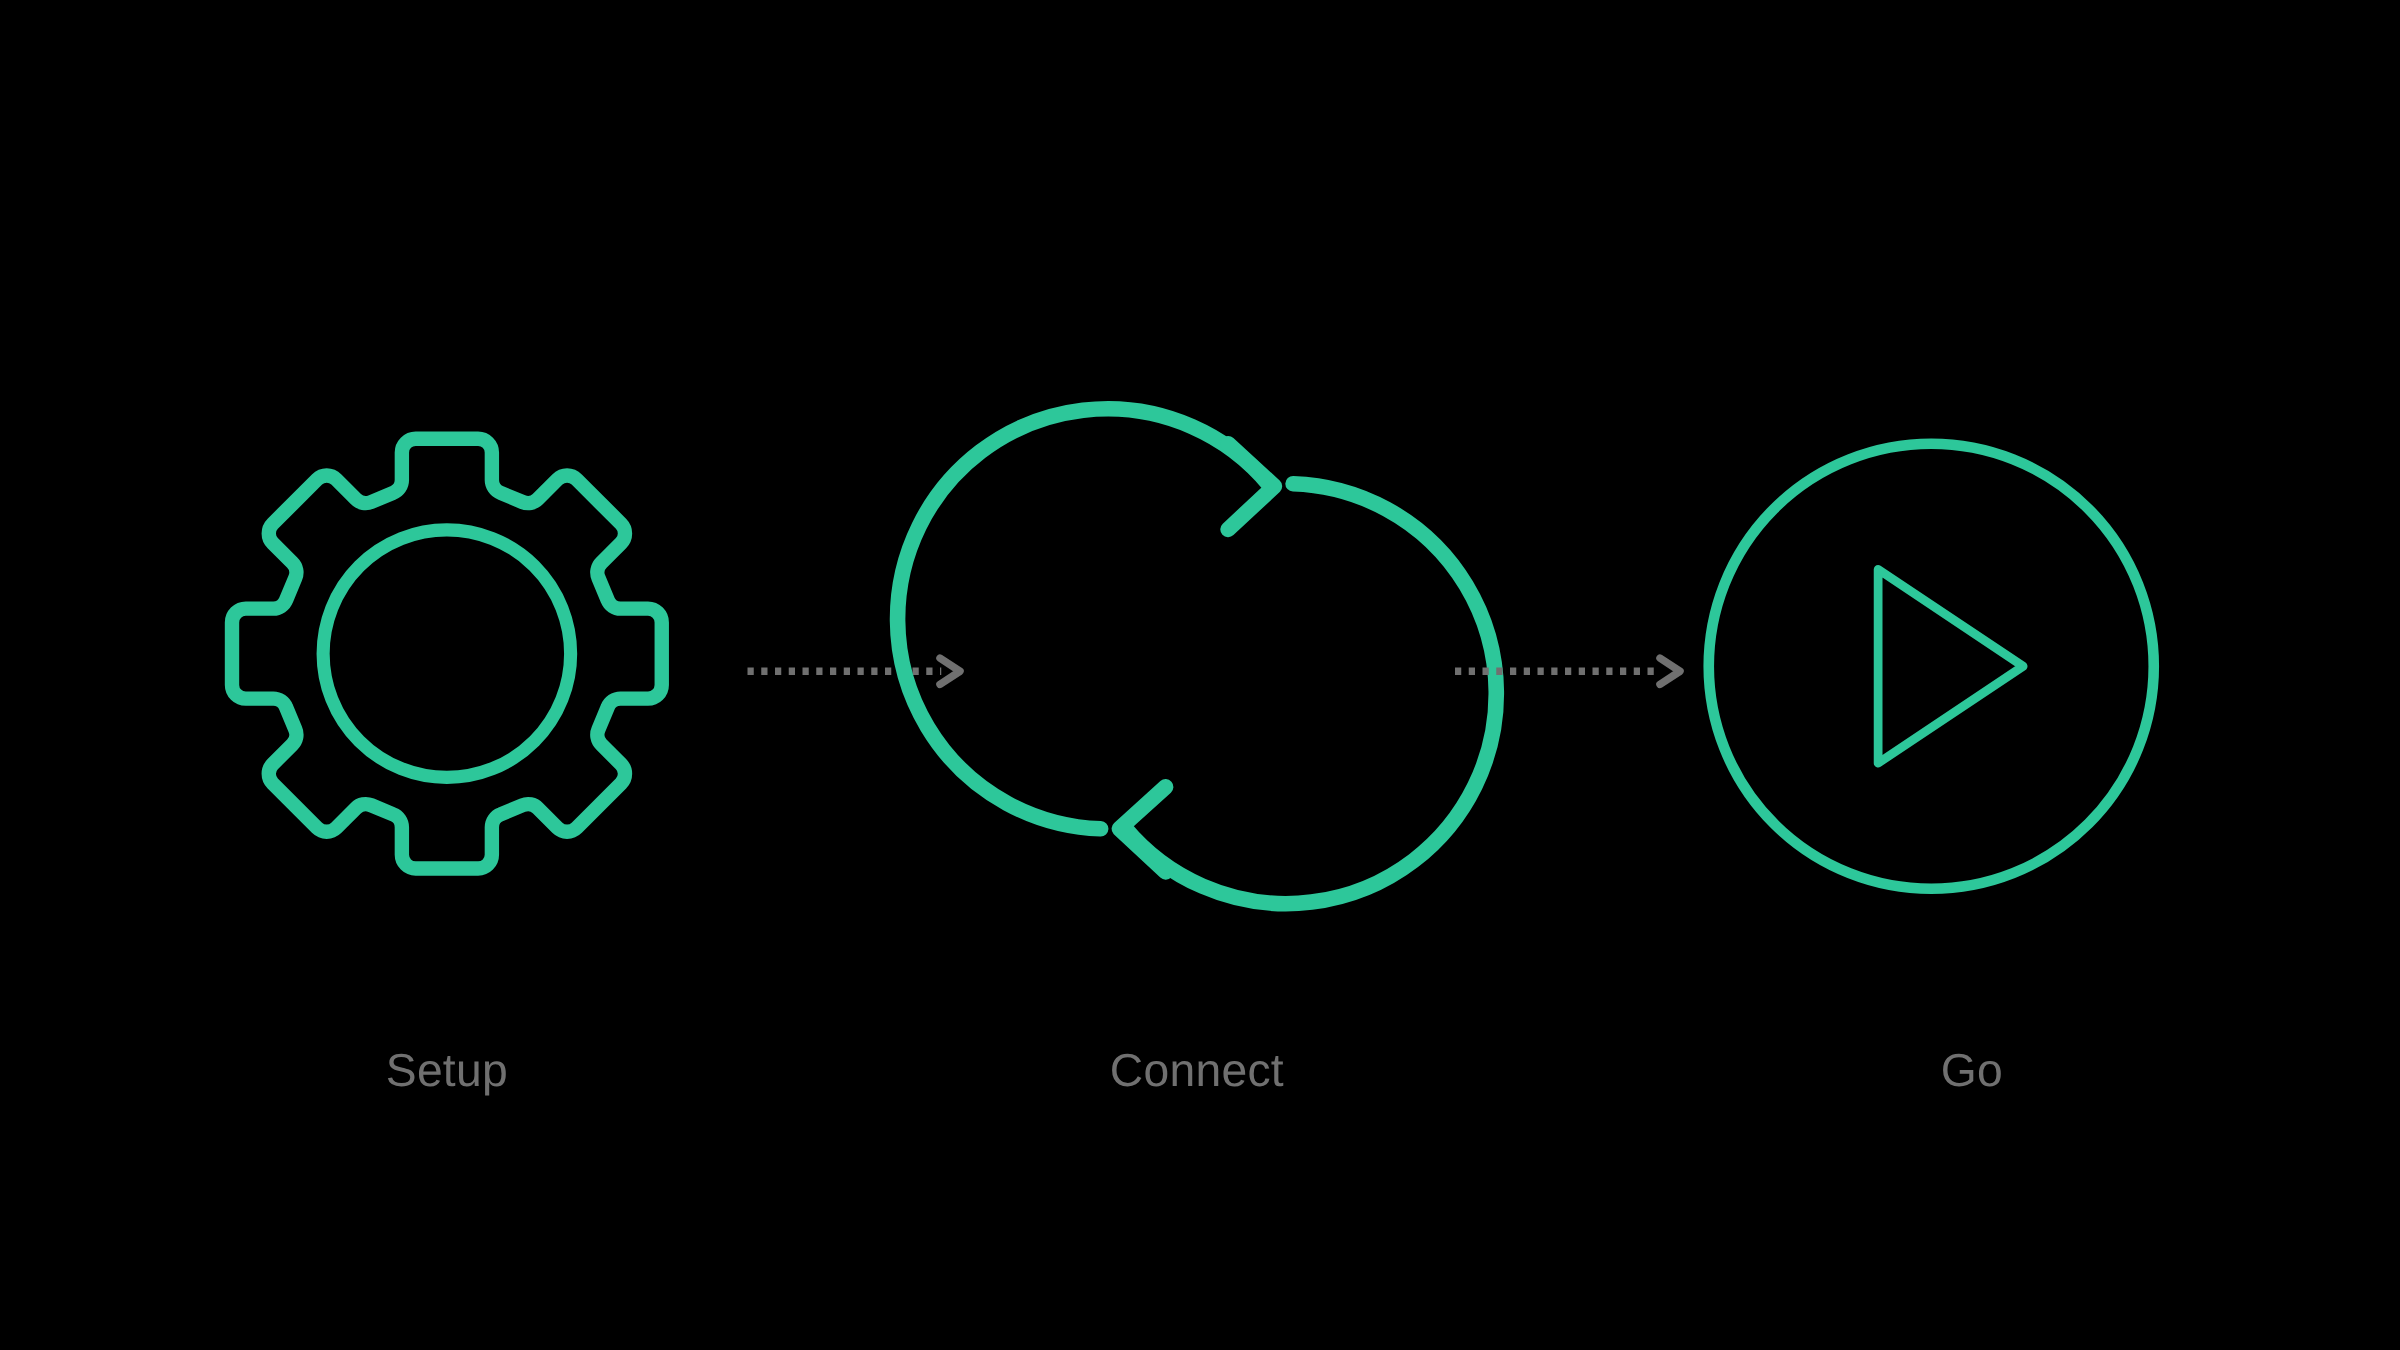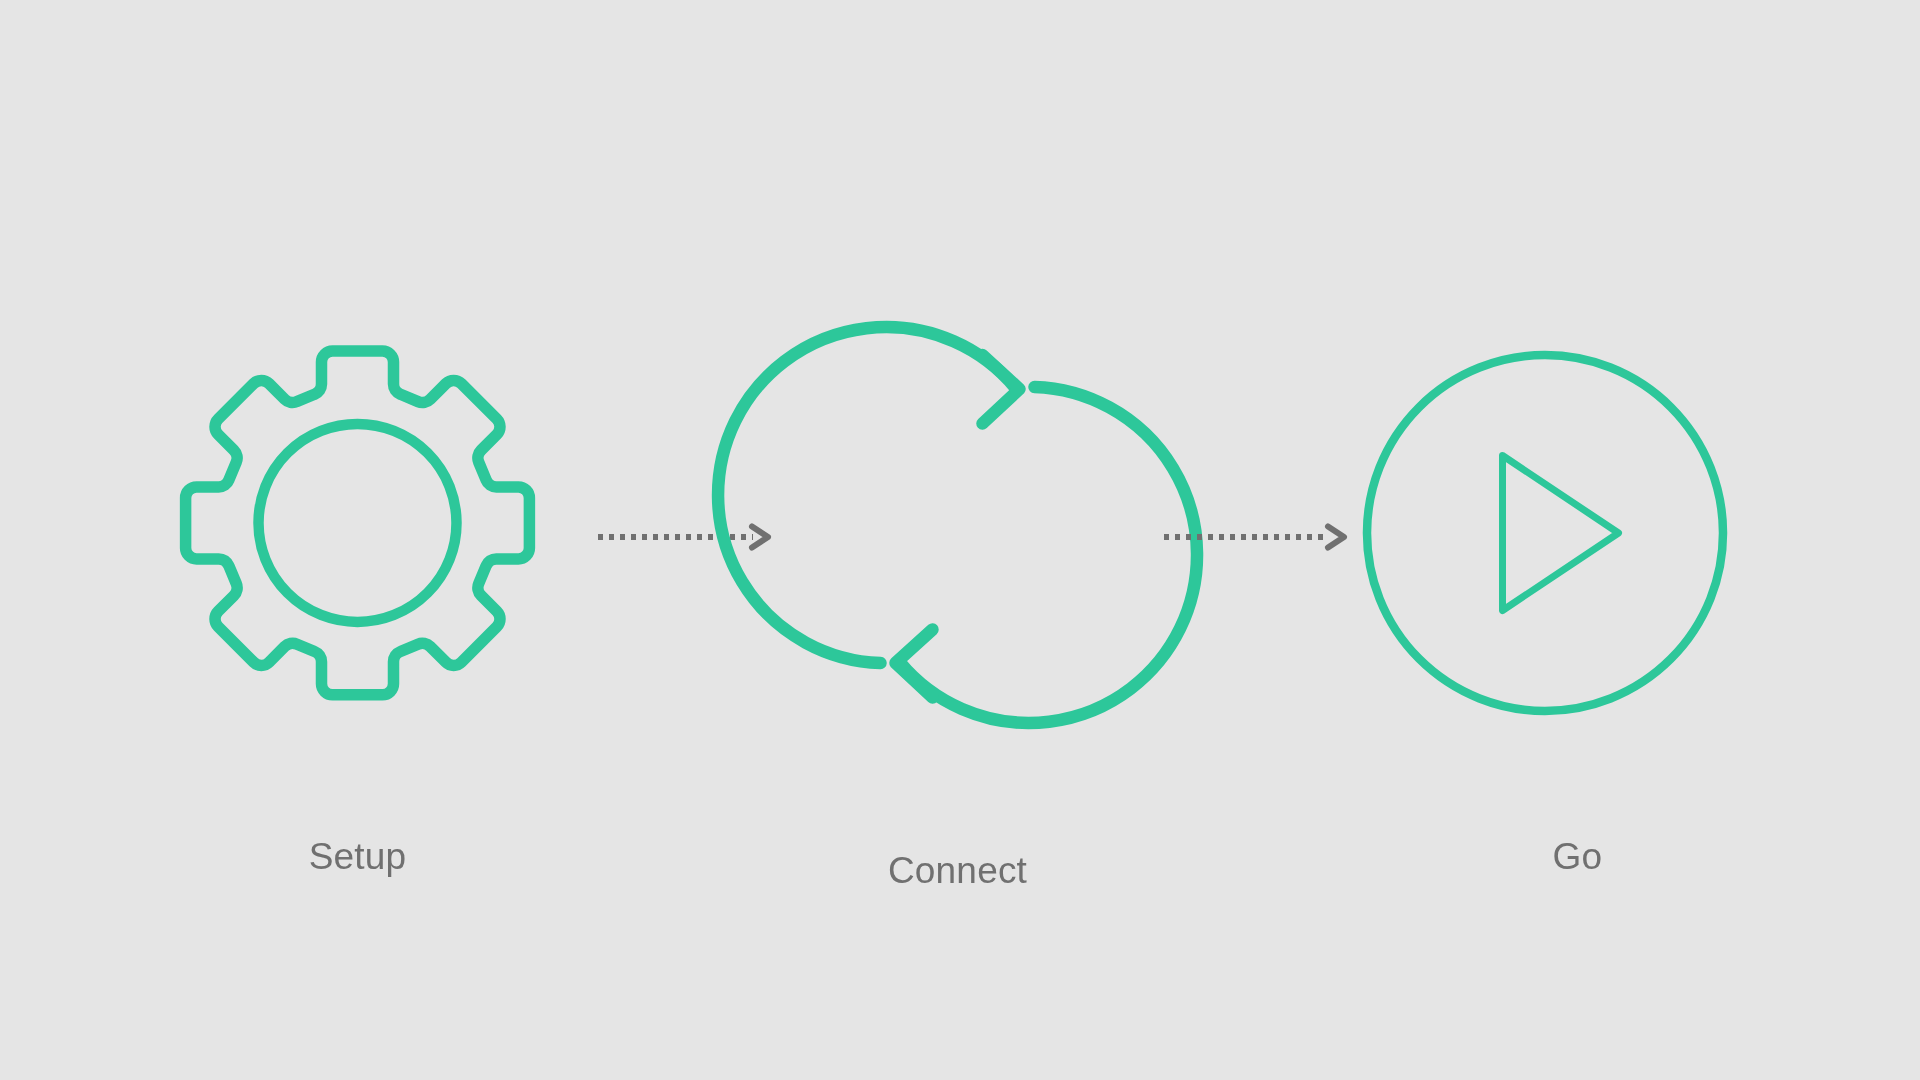--- a/index.html
+++ b/index.html
@@ -54,37 +54,37 @@
   #step-go         { left: 1355px; top: 340px; width: 445px; }
 
   .step-setup-label-wrap,
   .step-connect-label-wrap,
   .step-go-label-wrap {
     position: absolute;
     top: 838px;
     text-align: center;
   }
   .step-setup-label-wrap   { left: 160px;  width: 395px; }
-  .step-connect-label-wrap { left: 770px;  width: 375px; margin-top: 14px; }
+  .step-connect-label-wrap { left: 770px;  width: 375px; }
   .step-go-label-wrap      { left: 1355px; width: 445px; }
 
   
   .connector {
     position: absolute;
     height: 40px;
   }
   #connector-1 { left: 594px;  top: 517px; width: 186px; }
   #connector-2 { left: 1160px; top: 517px; width: 196px; }
 
   svg { display: block; overflow: visible; }
 </style>
 </head>
 <body style="background: rgb(255, 255, 255);">
 
-<div id="stage" style="background: #e5e5e5;">
+<div id="stage" style="background: #000000;">
 
   <div class="step abs" id="step-setup">
     <svg class="step-icon" width="395" height="400" viewBox="0 0 395 400" aria-hidden="true">
       <g fill="none" stroke="#2DC79A" stroke-width="11.5" stroke-linecap="round" stroke-linejoin="round">
 
         <path d="
           M 172.5 11
           L 222.5 11
           A 11 11 0 0 1 233.5 22
           L 233.5 44

